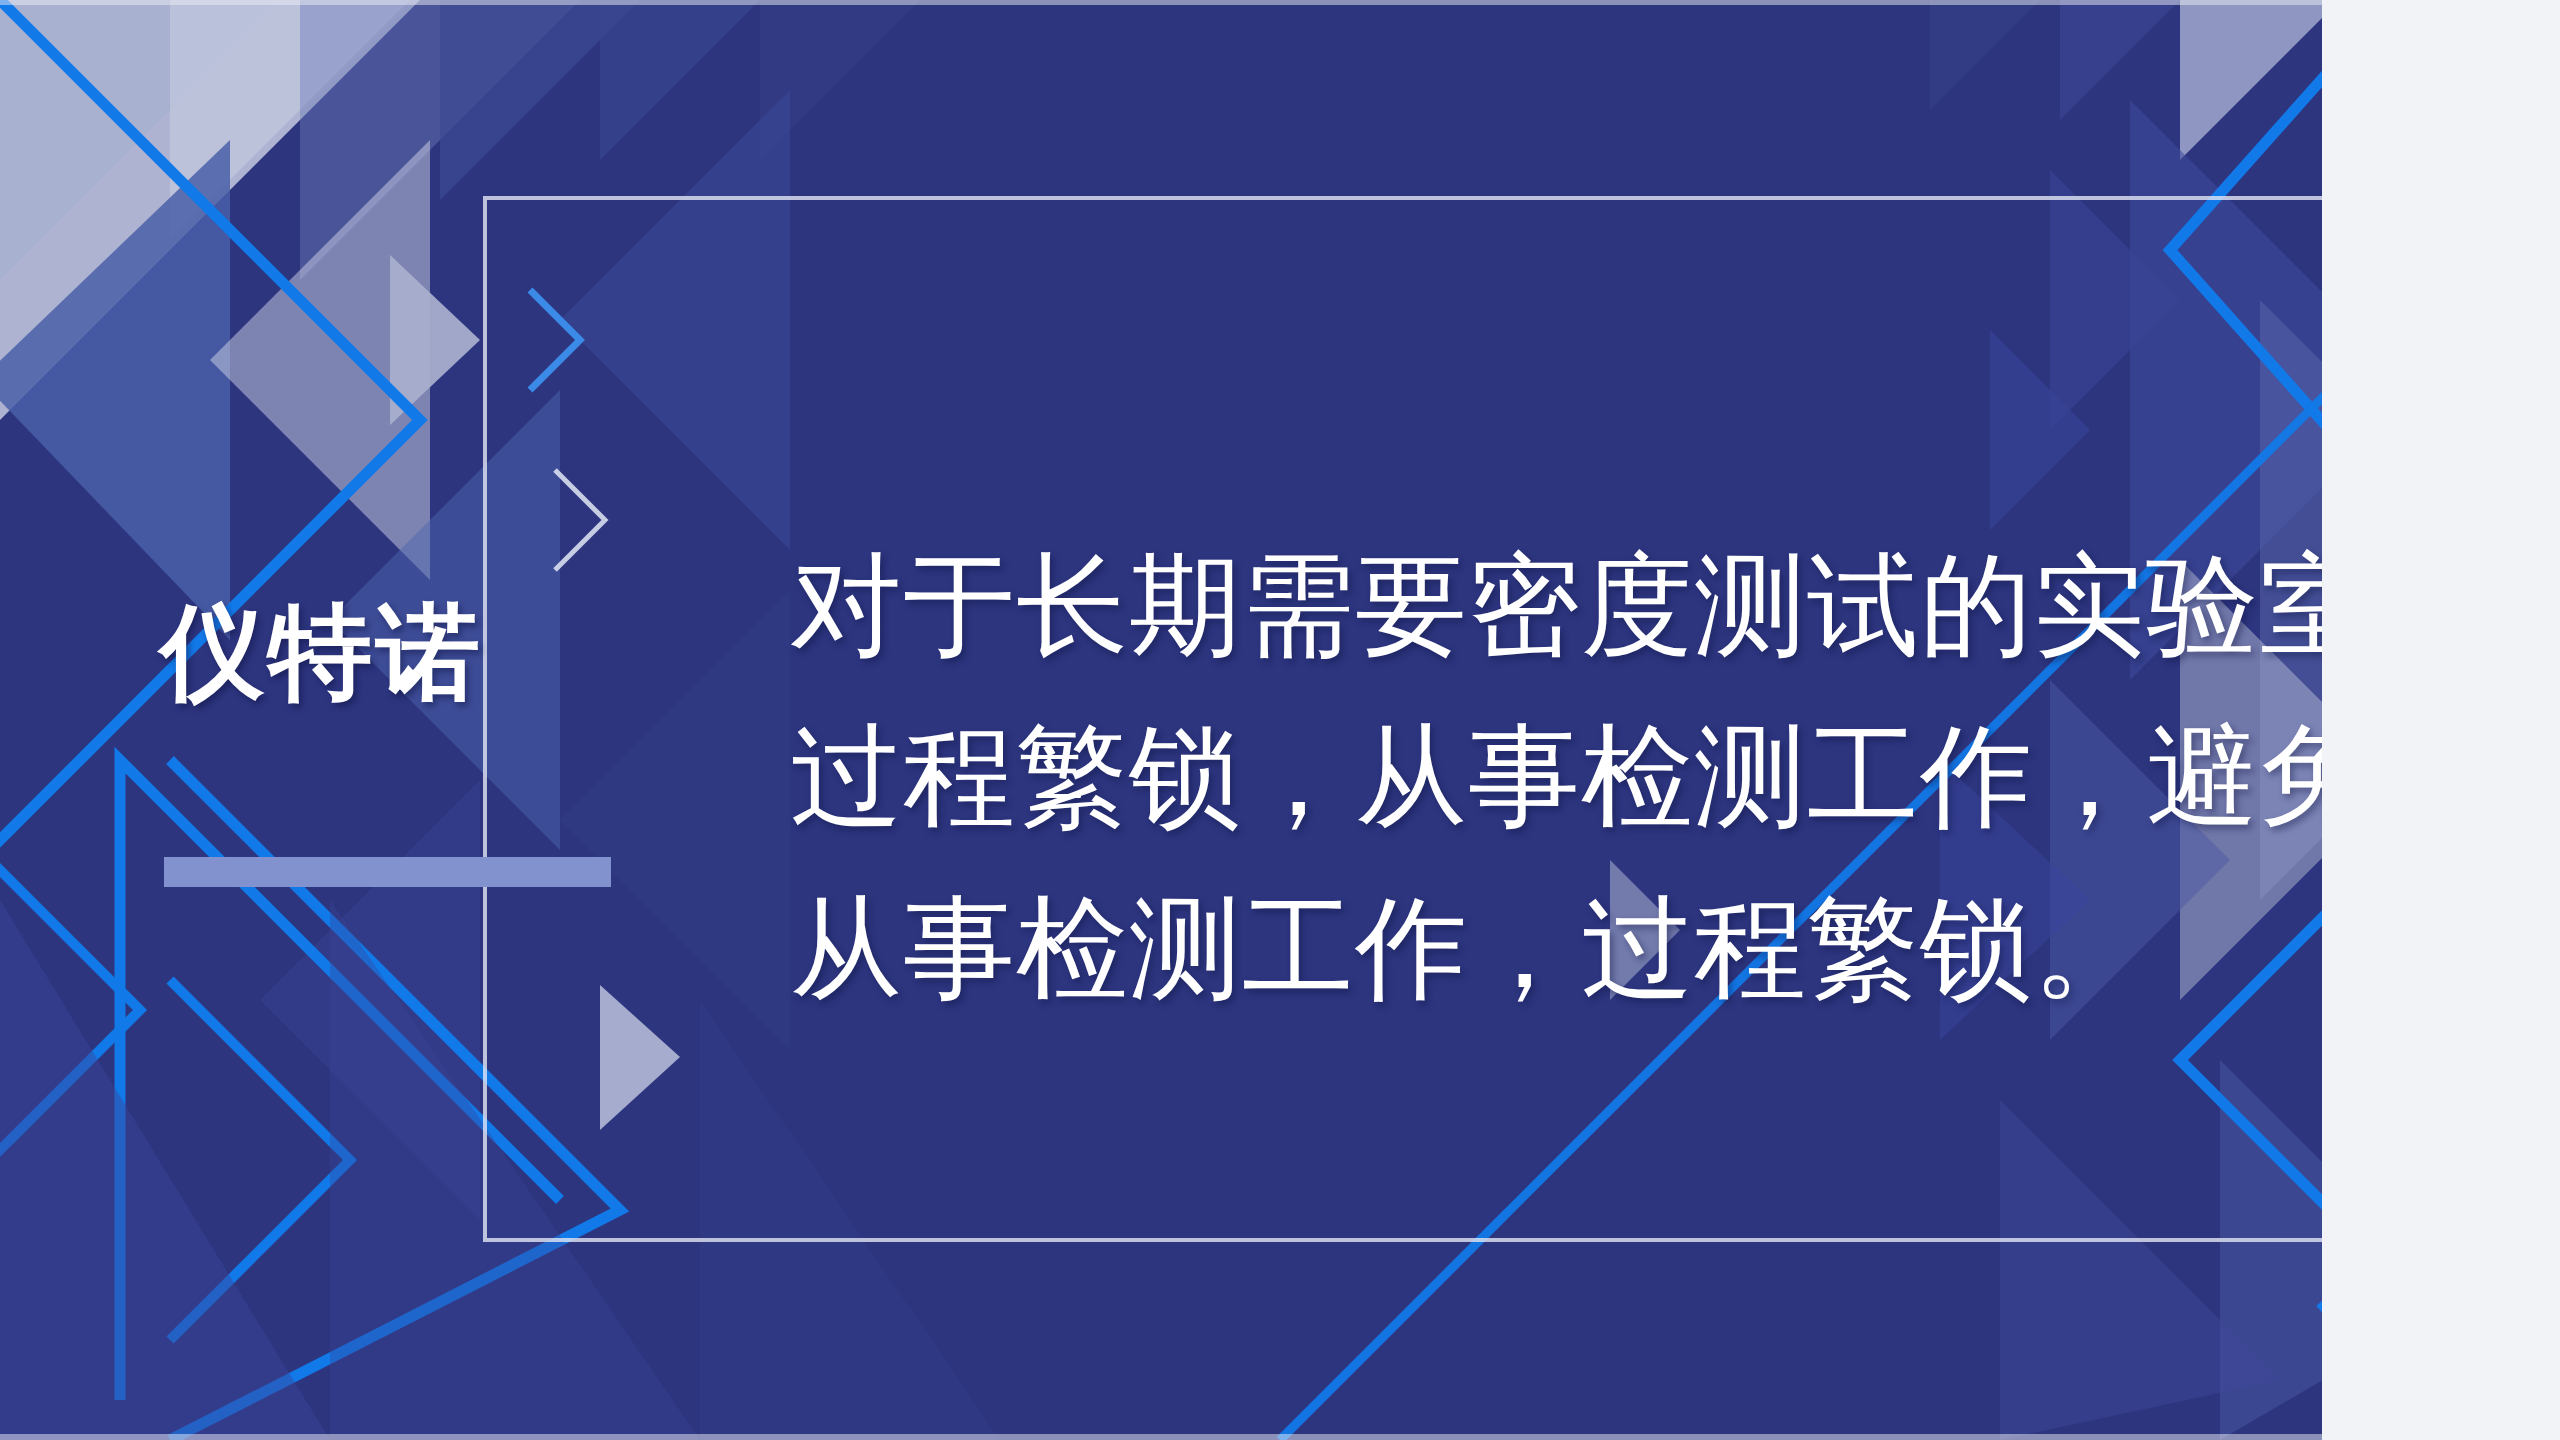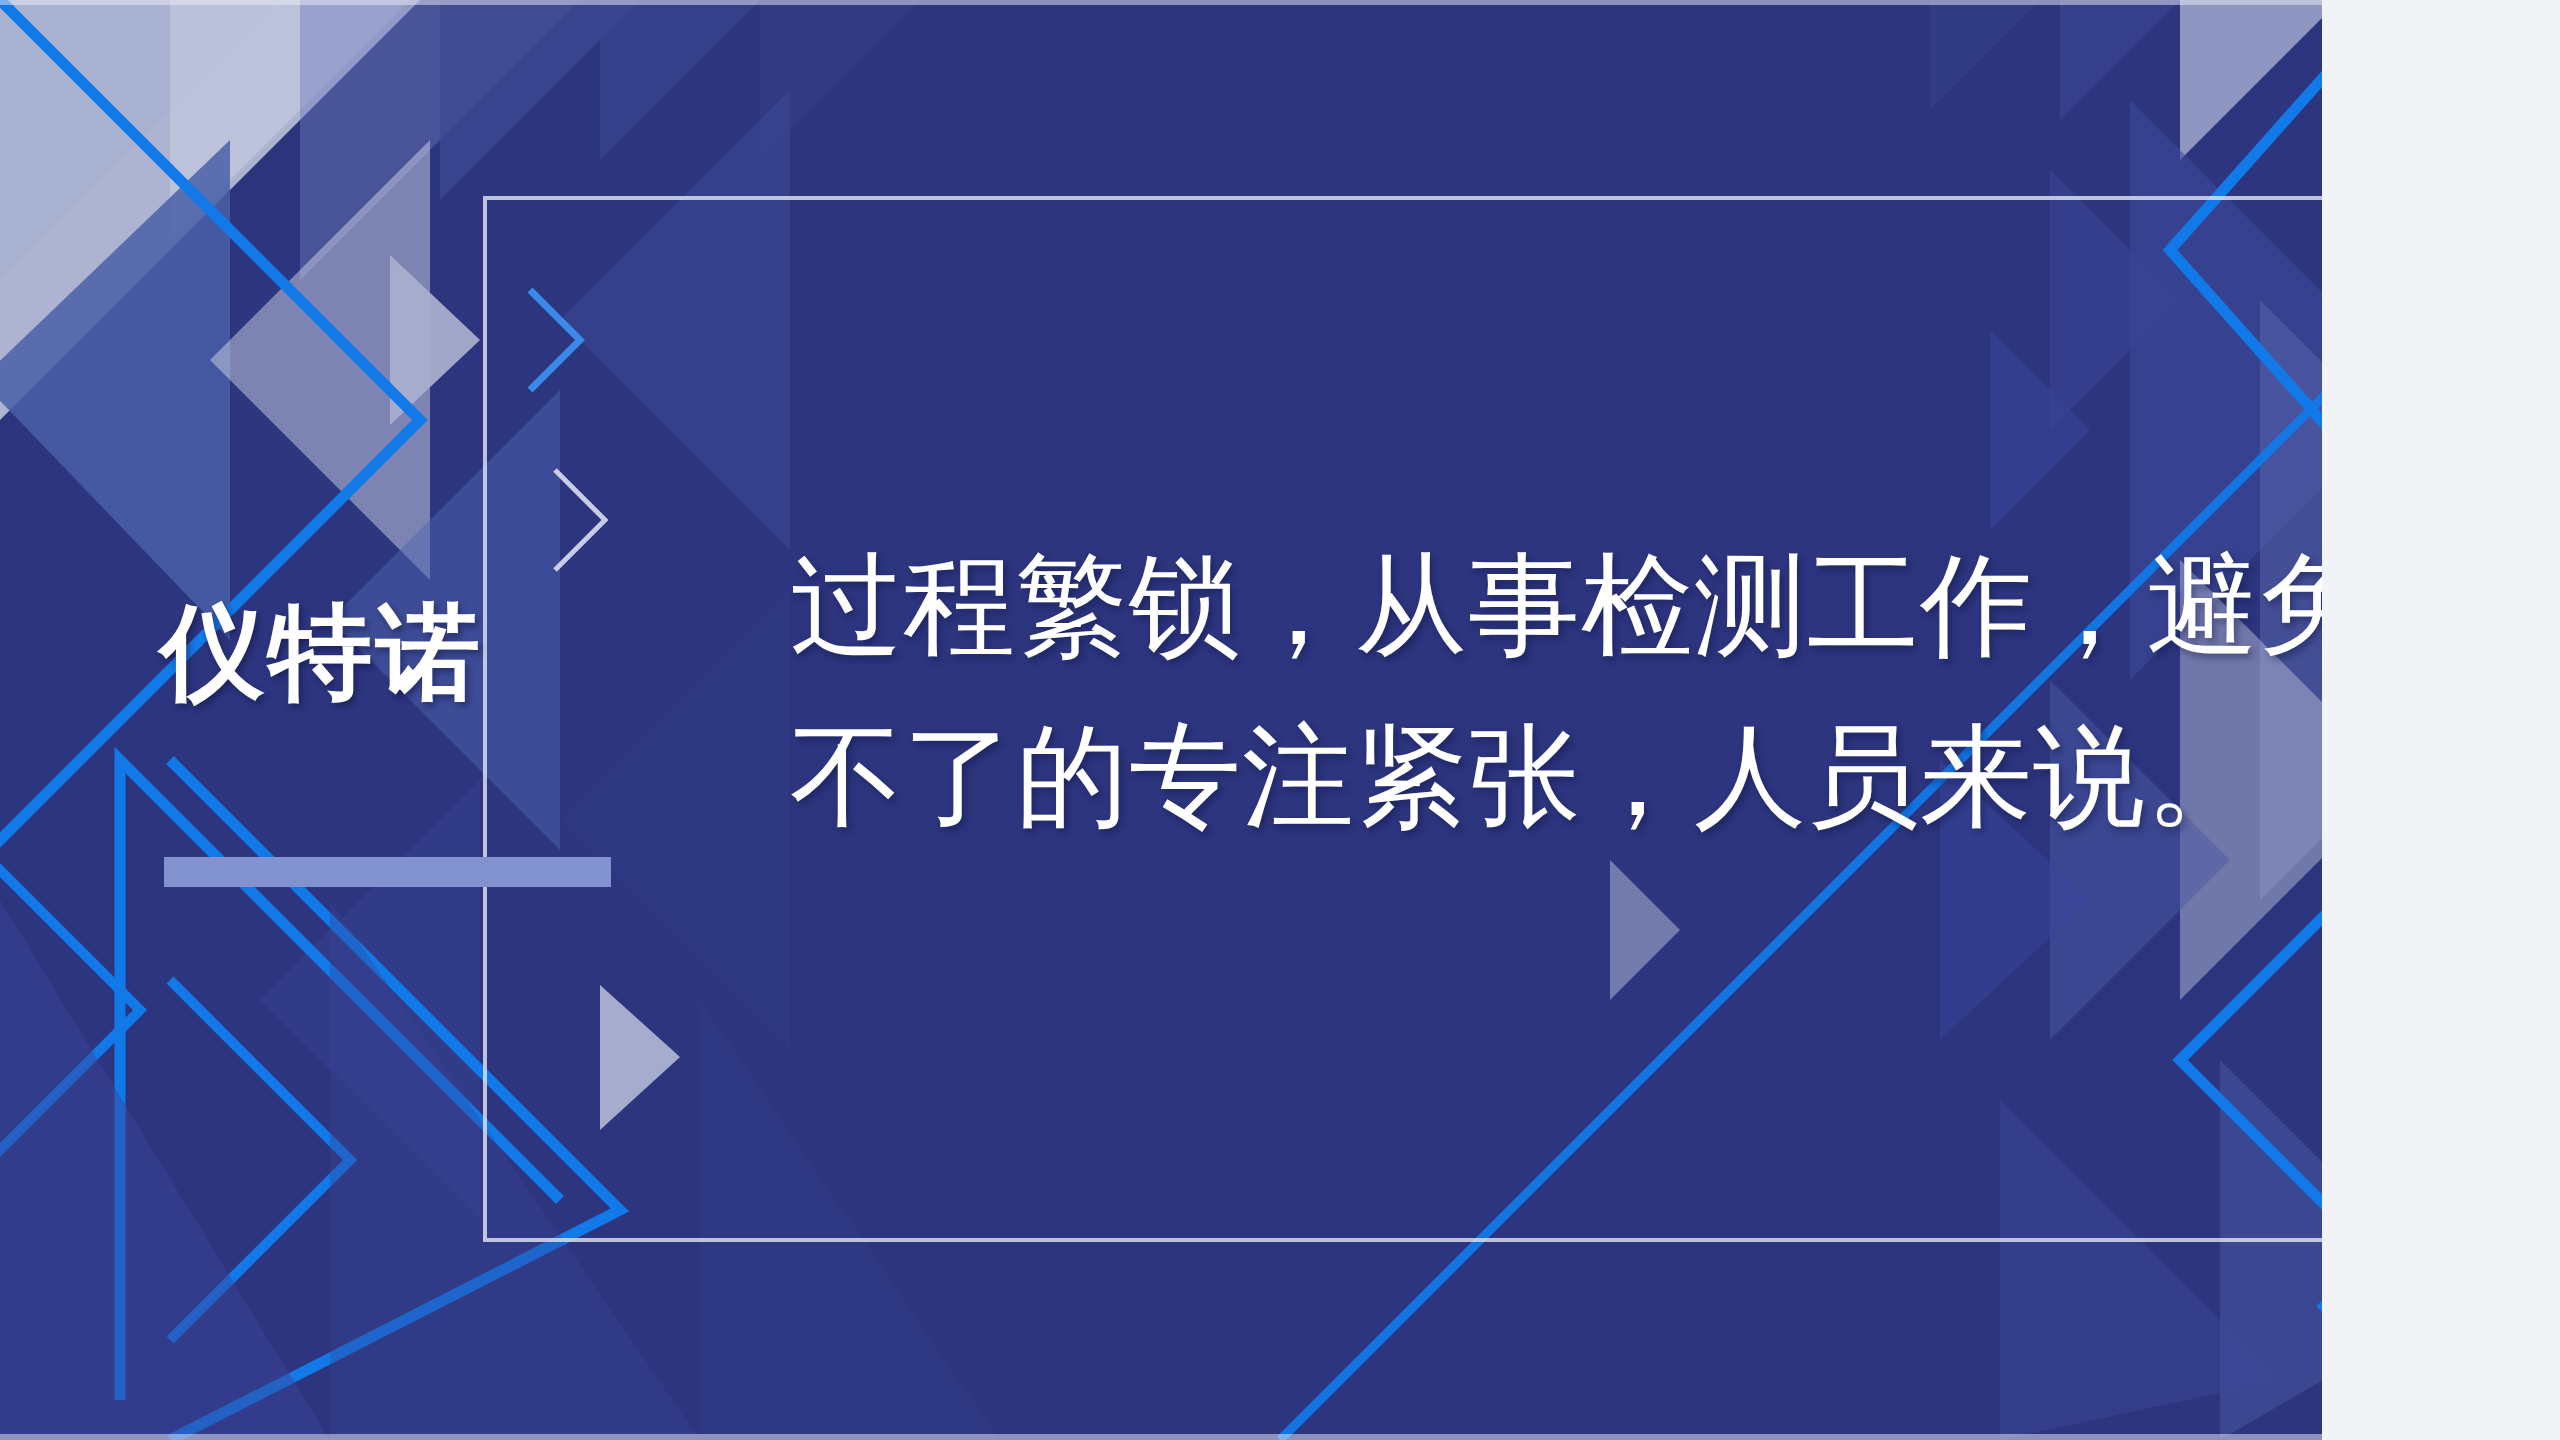--- a/index.html
+++ b/index.html
@@ -157,17 +157,18 @@
   </svg>
 
   <div class="frame"></div>
 
   <div class="title-block">
     <div class="title-text">仪特诺</div>
     <div class="title-rule"></div>
   </div>
 
   <div class="body-block">
+    <div class="body-line">对于长期需要密度测试的实验室</div>
     <div class="body-line">过程繁锁，从事检测工作，避免</div>
-    <div class="body-line">不了的专注紧张，人员来说。</div>
+    <div class="body-line">从事检测工作，过程繁锁。</div>
   </div>
 
 </div>
 
 </body></html>

